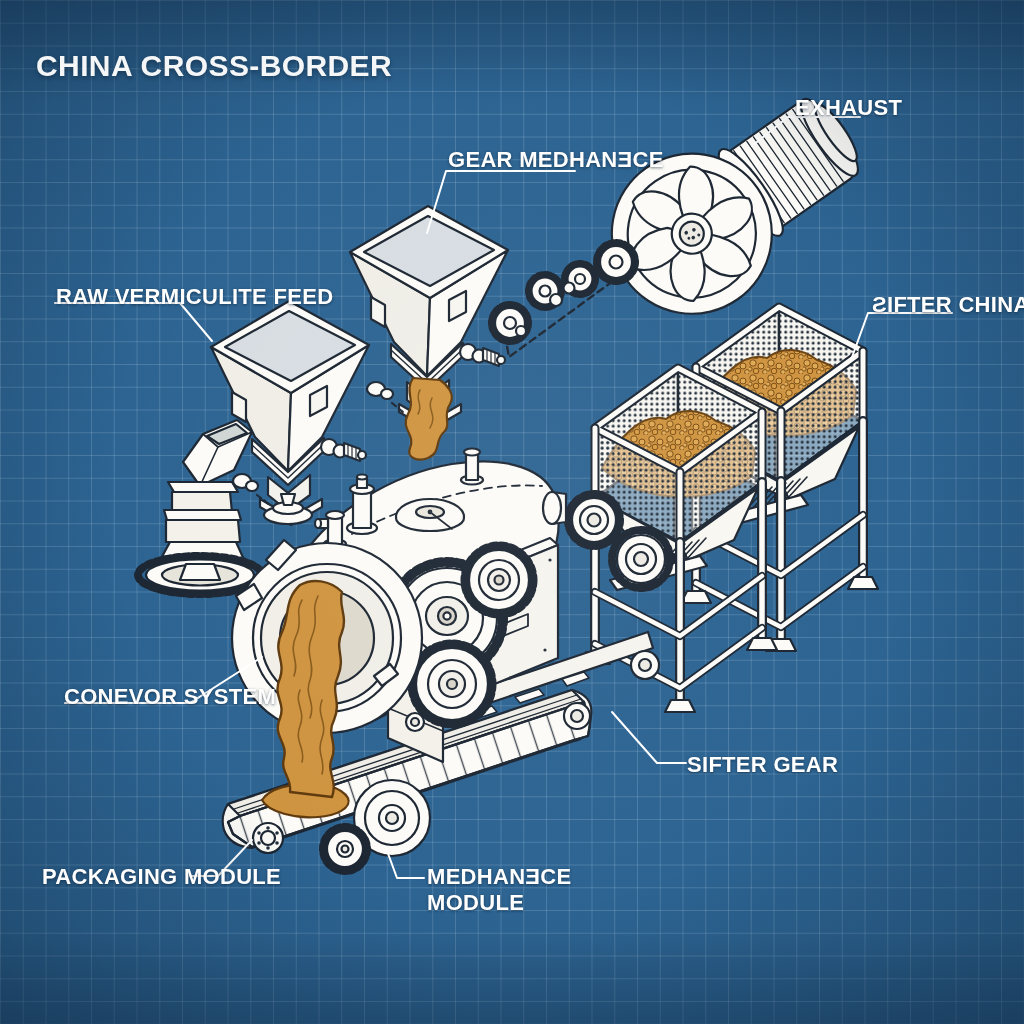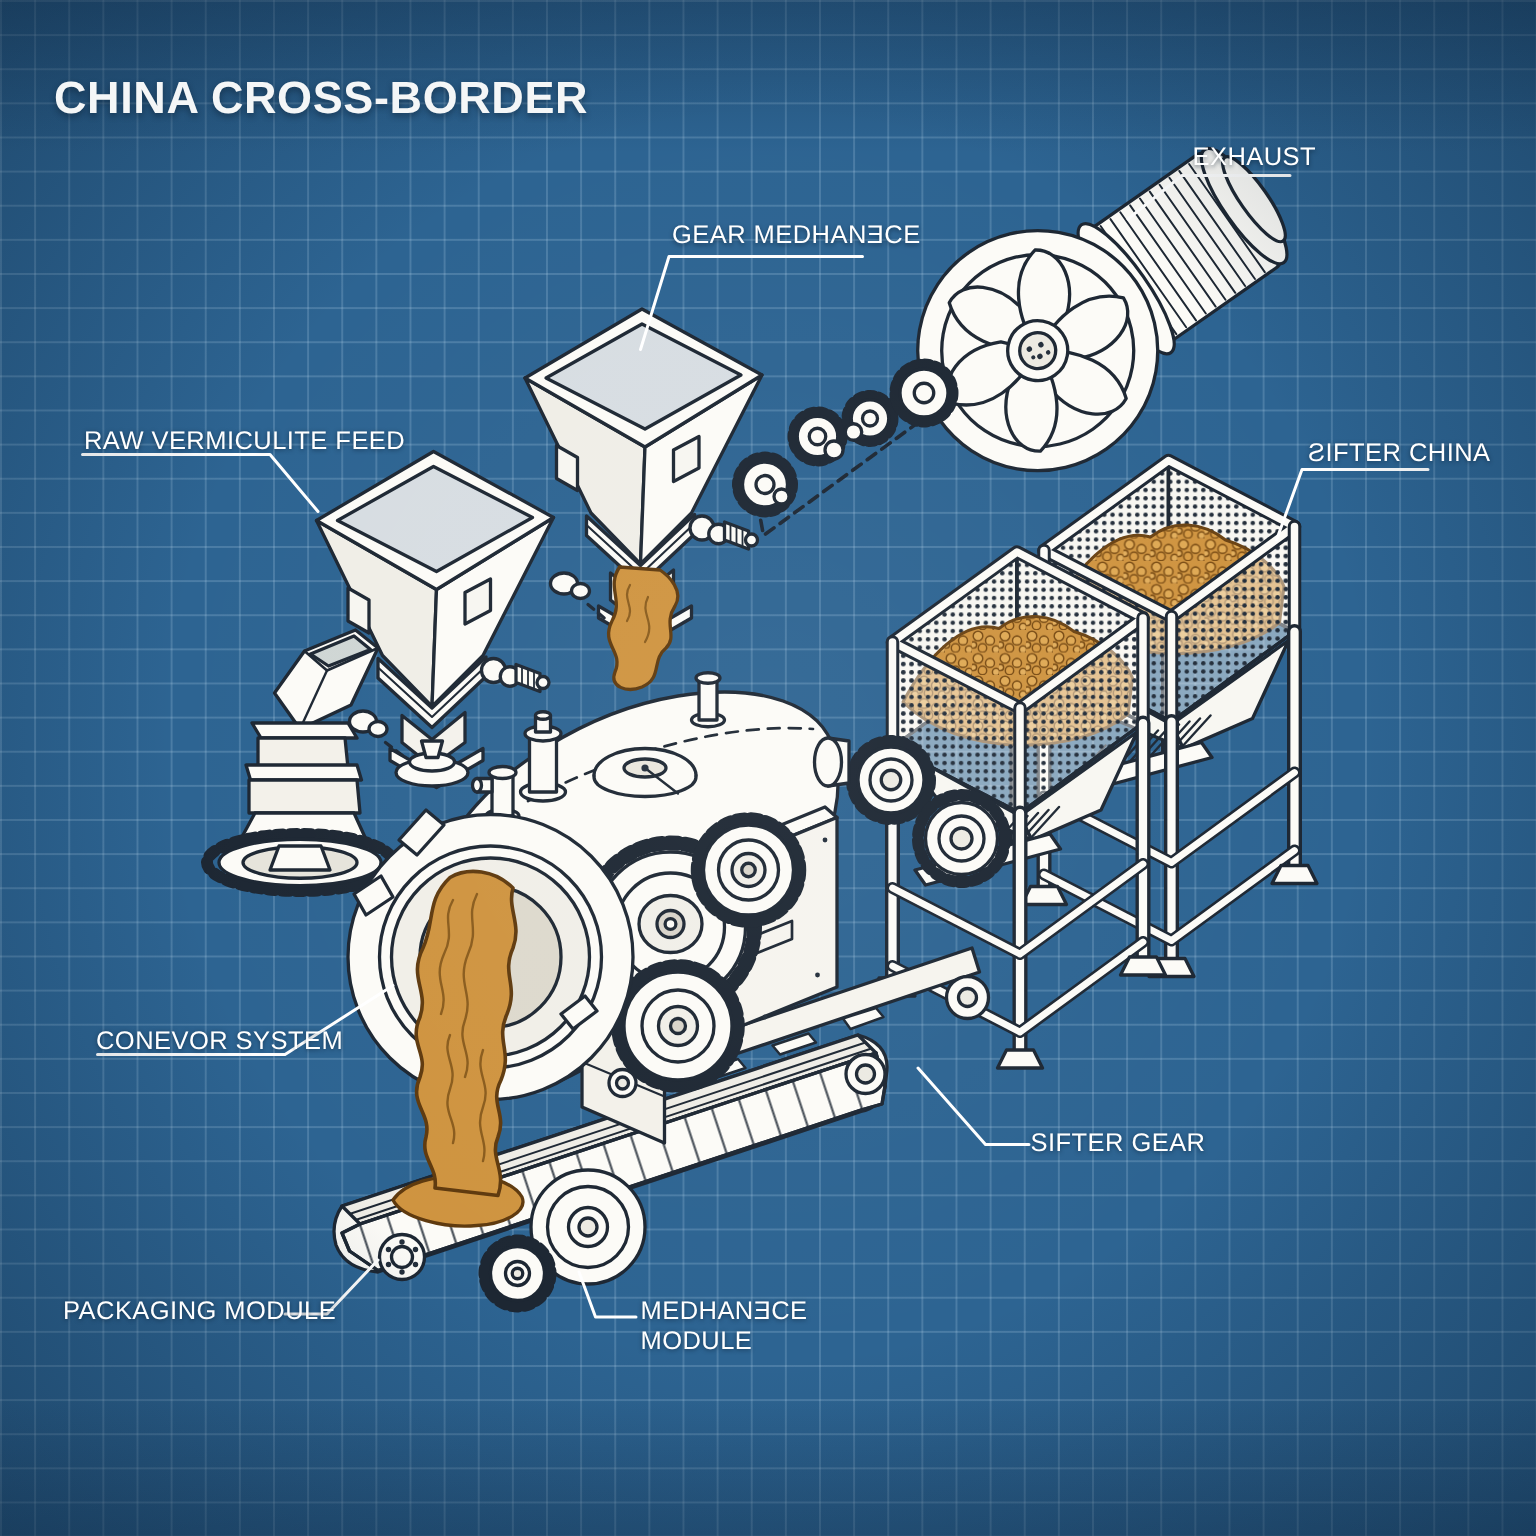--- a/index.html
+++ b/index.html
@@ -10,21 +10,21 @@
       linear-gradient(rgba(195,223,243,.20) 1px, rgba(0,0,0,0) 1px),
       linear-gradient(90deg, rgba(195,223,243,.20) 1px, rgba(0,0,0,0) 1px);
     background-size:22.75px 22.75px,22.75px 22.75px;
     font-family:"Liberation Sans",sans-serif;}
   #vignette{position:absolute;inset:0;pointer-events:none;
     background:
       linear-gradient(rgba(10,30,52,.30), rgba(0,0,0,0) 10%),
       linear-gradient(0deg, rgba(10,30,52,.25), rgba(0,0,0,0) 9%),
       radial-gradient(ellipse at 50% 48%, rgba(255,255,255,.05) 0%, rgba(0,0,0,0) 55%, rgba(8,28,48,.38) 100%);}
   svg{position:absolute;left:0;top:0;}
-  .lbl{position:absolute;color:#fff;font-weight:normal;font-size:17px;letter-spacing:.3px;
+  .lbl{position:absolute;color:#fff;font-weight:bold;font-size:22px;letter-spacing:.3px;
     white-space:nowrap;text-shadow:0 1px 3px rgba(8,24,40,.55);}
   .title{position:absolute;color:#f4f6f7;font-weight:bold;font-size:30px;line-height:35px;
     letter-spacing:.4px;text-shadow:0 2px 4px rgba(8,24,40,.45);}
   .lbl2{display:block;}
 </style>
 </head>
 <body>
 
 <div id="stage">
 

